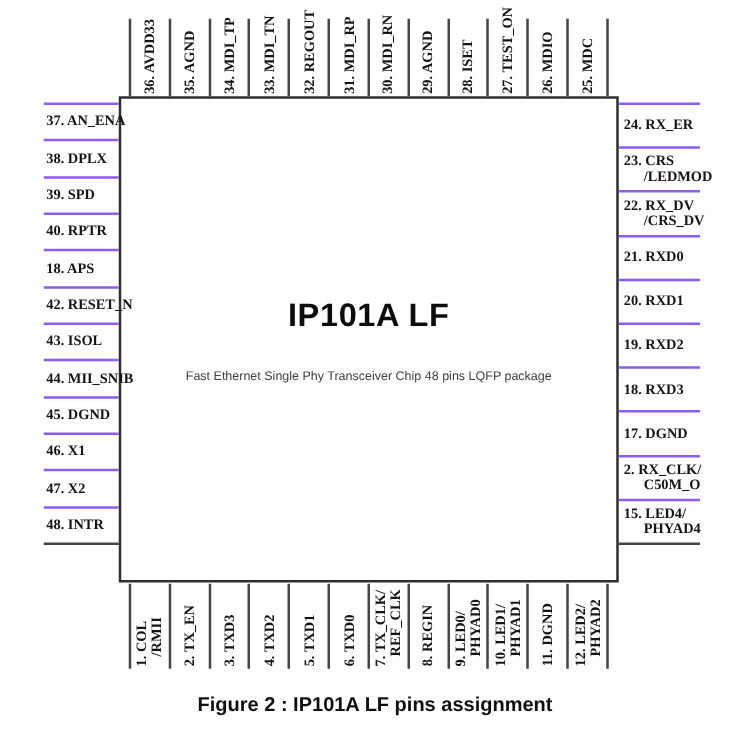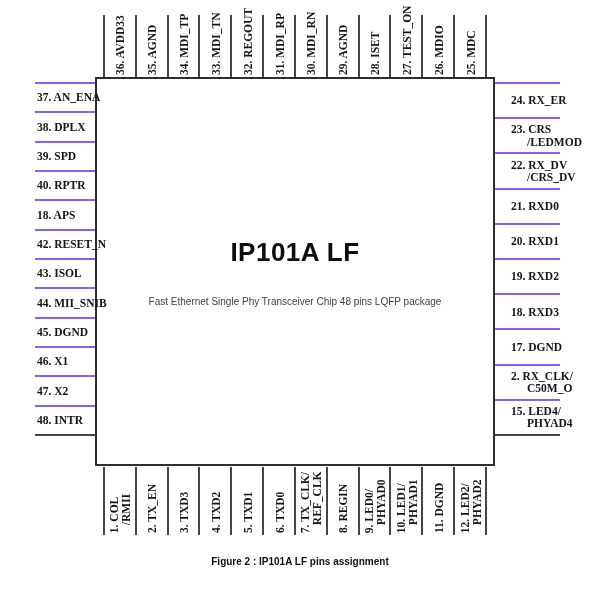--- a/index.html
+++ b/index.html
@@ -29,39 +29,39 @@
   .strip-left   { left:35px;  top:82px;  width:60px;  height:354px; display:flex; flex-direction:column; }
   .strip-right  { left:495px; top:82px;  width:65px;  height:354px; display:flex; flex-direction:column; }
 
   .pin-cell { box-sizing:border-box; position:relative; flex:1 1 0;
               font-weight:bold; font-size:11.5px; }
   .strip-top .pin-cell,  .strip-bottom .pin-cell  { border-left:2px solid #454545; }
   .strip-top .pin-cell:last-child,  .strip-bottom .pin-cell:last-child { border-right:2px solid #454545; }
   .strip-left .pin-cell, .strip-right .pin-cell { border-top:2px solid #8b5cf6; display:flex; align-items:center; }
   .strip-left .pin-cell:last-child,  .strip-right .pin-cell:last-child { border-bottom:2px solid #454545; }
   .strip-left .pin-cell  { padding-left:2px; }
-  .strip-right .pin-cell { padding-left:16px; }
+  .strip-right .pin-cell { padding-left:4px; }
 
   .hlabel { line-height:1.08; white-space:nowrap; }
   .hlabel .line { display:block; }
   .strip-right .hlabel .line2 { padding-left:16px; }
 
   
   .vlabel {
     position:absolute; bottom:2px; transform-origin:0 100%;
     transform:rotate(-90deg); line-height:1.05; white-space:nowrap;
   }
   .vlabel .line { display:block; }
   .vlabel .line2 { padding-left:8px; }
   .vlabel.one { left:calc(50% + 6.5px); }
   .vlabel.two { left:calc(50% + 12.5px); }
 
   .caption {
     position:absolute; top:556px; left:0; width:100%; text-align:center;
-    font-family:"Liberation Sans", sans-serif; font-weight:bold; font-size:10px;
+    font-family:"Liberation Sans", sans-serif; font-weight:bold; font-size:16px;
     color:#0f0f0f;
   }
 </style>
 </head>
 <body>
 
 <div id="canvas">
 
   <div class="chip-box">
     <div class="chip-title">IP101A LF</div>

